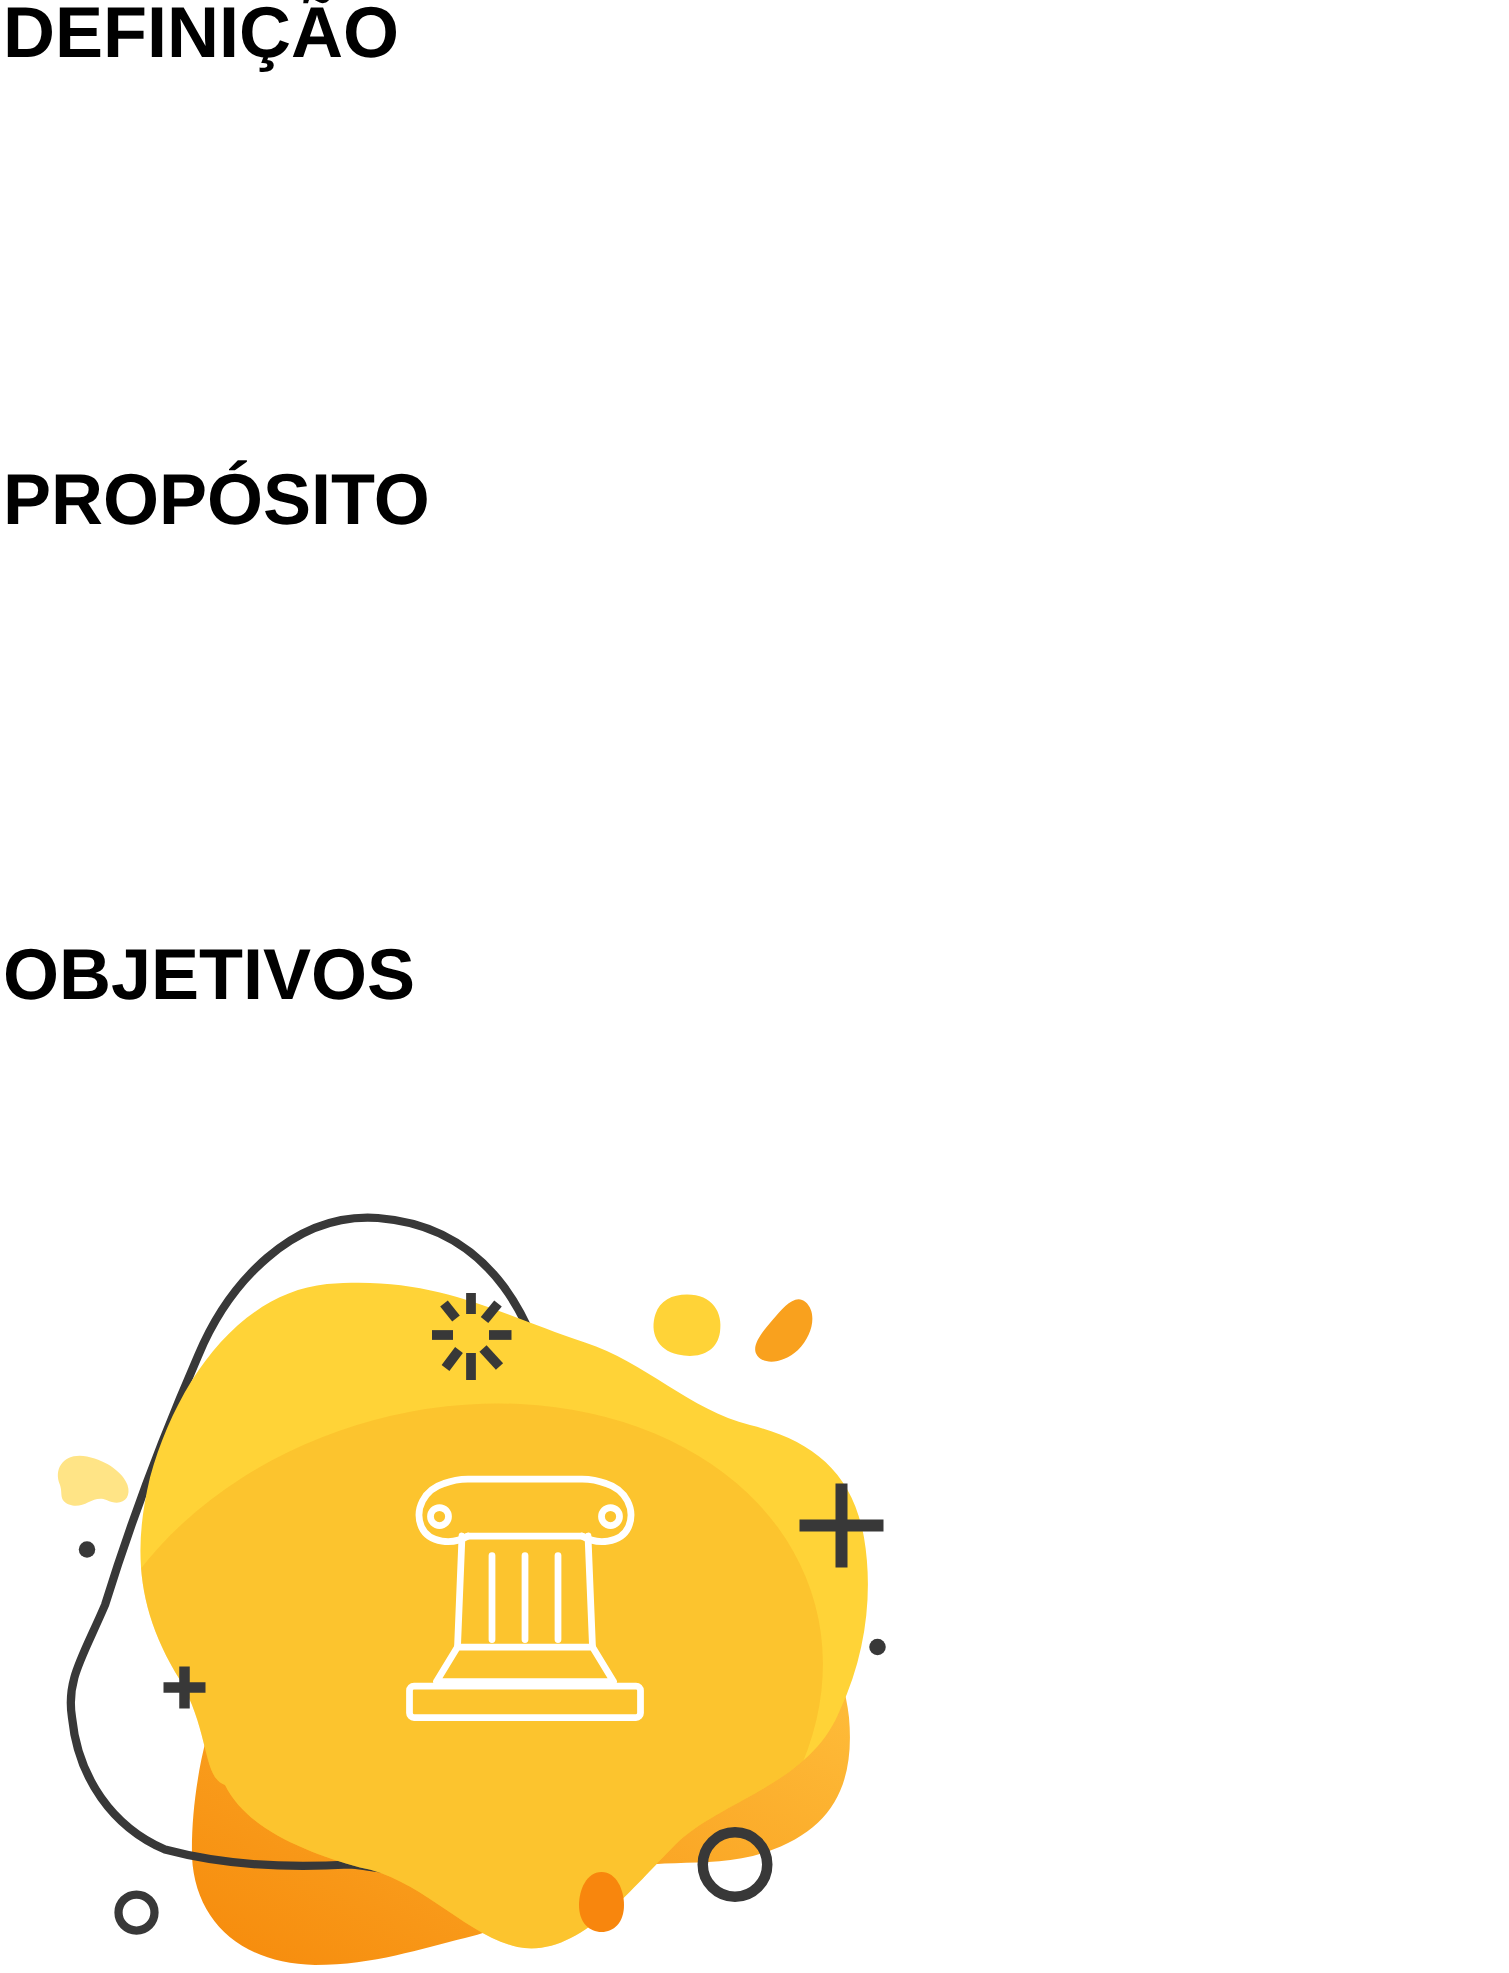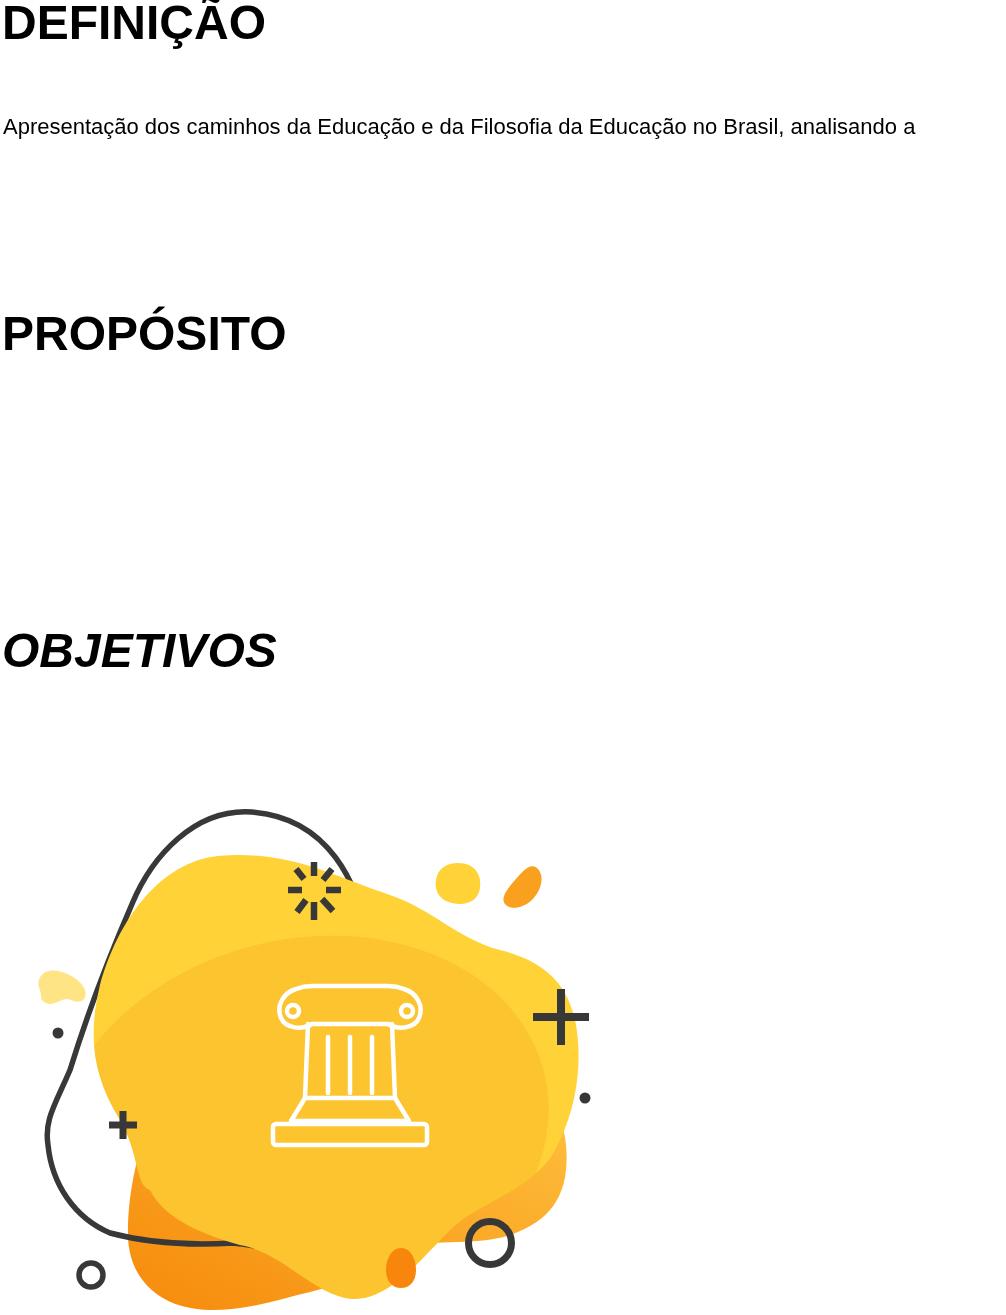--- a/index.html
+++ b/index.html
@@ -8,37 +8,36 @@
     font-family:"Liberation Sans","DejaVu Sans",sans-serif;
     color:#000;
   }
   .section-heading{
     position:absolute;left:2px;margin:0;
     font-size:48px;font-weight:bold;line-height:1.2;color:#000;
     letter-spacing:0;white-space:nowrap;
   }
   #heading-definicao{top:-6px;}
   #heading-proposito{top:305px;}
-  #heading-objetivos{top:622px;font-style:italic;}
+  #heading-objetivos{top:622px;}
   .section-body{
     position:absolute;left:3px;margin:0;
     font-size:22px;line-height:47px;color:#000;
   }
   #body-definicao{top:103px;}
   #body-proposito{top:416px;}
   .body-line{white-space:nowrap;}
   #illustration{position:absolute;left:0;top:790px;width:1006px;height:525px;}
 </style>
 </head>
 <body>
 
 <h1 class="section-heading" id="heading-definicao">DEFINIÇÃO</h1>
 
 <div class="section-body" id="body-definicao">
-  <div class="body-line">Apresentação dos caminhos da Educação e da Filosofia da Educação no Brasil, analisando a</div>
 </div>
 
 <h1 class="section-heading" id="heading-proposito">PROPÓSITO</h1>
 
 <div class="section-body" id="body-proposito">
 </div>
 
 <h1 class="section-heading" id="heading-objetivos">OBJETIVOS</h1>
 
 <svg id="illustration" viewBox="0 0 1006 525" xmlns="http://www.w3.org/2000/svg" aria-hidden="true">

